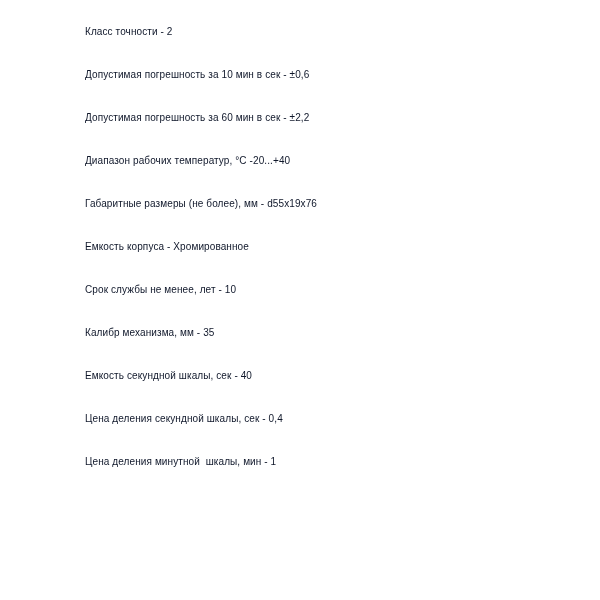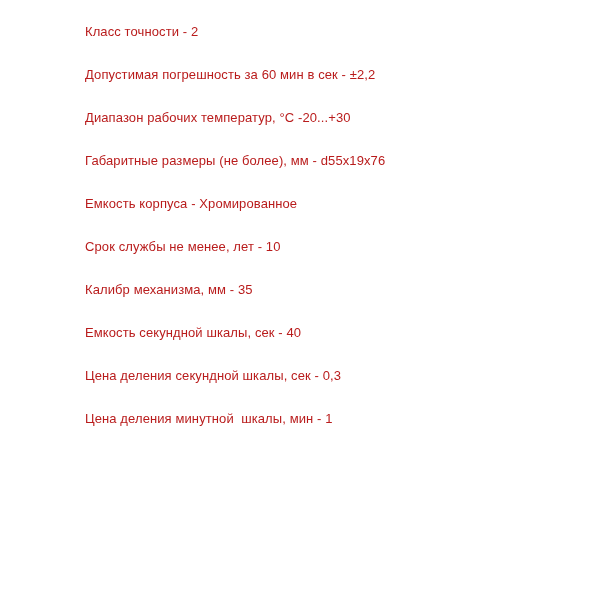--- a/index.html
+++ b/index.html
@@ -21,44 +21,45 @@
     box-sizing: border-box;
     padding: 21px 0 0 85px;
     background: #ffffff;
   }
   .spec-list {
     list-style: none;
     margin: 0;
     padding: 0;
   }
   .spec-row {
-    font-size: 13px;
+    font-size: 10px;
     line-height: 21px;
-    color: #b91c1c;
+    color: #0f172a;
     letter-spacing: 0.1px;
     margin: 0 0 22px 0;
     white-space: pre-wrap;
     max-width: 435px;
   }
   .spec-row:last-child {
     margin-bottom: 0;
   }
   .spec-row.wrap {
     max-width: 400px;
   }
 </style>
 </head>
 <body>
 
 <div class="spec-sheet">
   <ul class="spec-list">
     <li class="spec-row">Класс точности - 2</li>
+    <li class="spec-row">Допустимая погрешность за 10 мин в сек - ±0,6</li>
     <li class="spec-row">Допустимая погрешность за 60 мин в сек - ±2,2</li>
-    <li class="spec-row">Диапазон рабочих температур, °С -20...+30</li>
+    <li class="spec-row">Диапазон рабочих температур, °С -20...+40</li>
     <li class="spec-row">Габаритные размеры (не более), мм - d55x19x76</li>
     <li class="spec-row">Емкость корпуса - Хромированное</li>
     <li class="spec-row">Срок службы не менее, лет - 10</li>
     <li class="spec-row">Калибр механизма, мм - 35</li>
     <li class="spec-row">Емкость секундной шкалы, сек - 40</li>
-    <li class="spec-row">Цена деления секундной шкалы, сек - 0,3</li>
+    <li class="spec-row">Цена деления секундной шкалы, сек - 0,4</li>
     <li class="spec-row">Цена деления минутной  шкалы, мин - 1</li>
   </ul>
 </div>
 
 </body></html>

